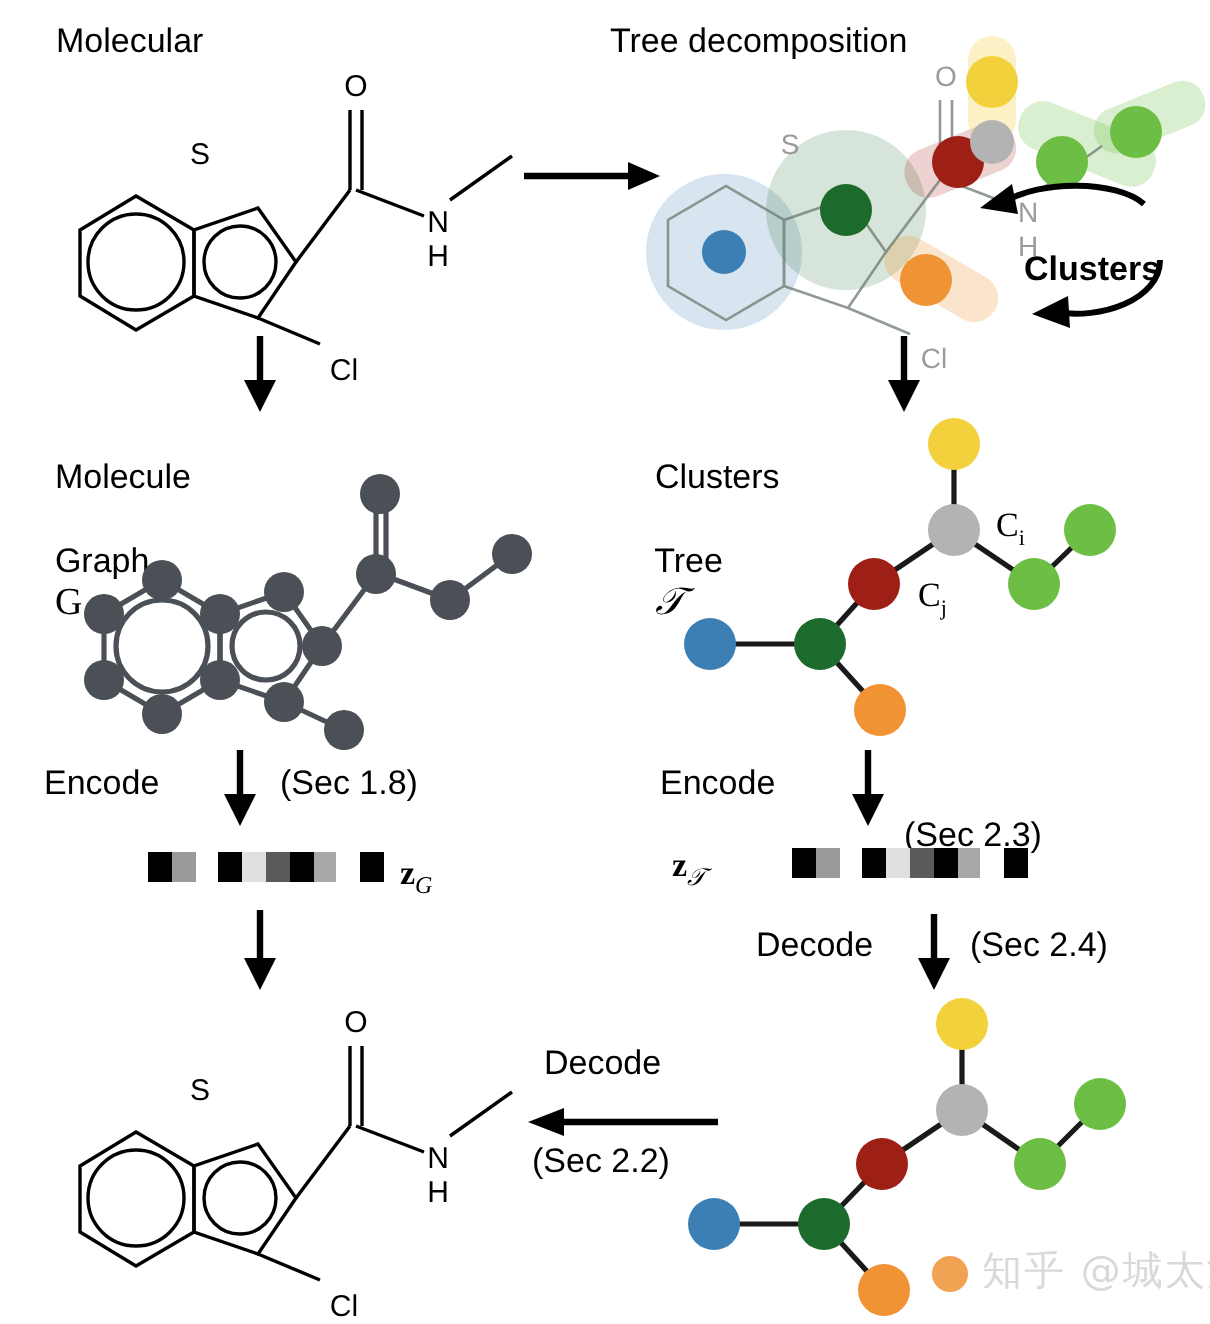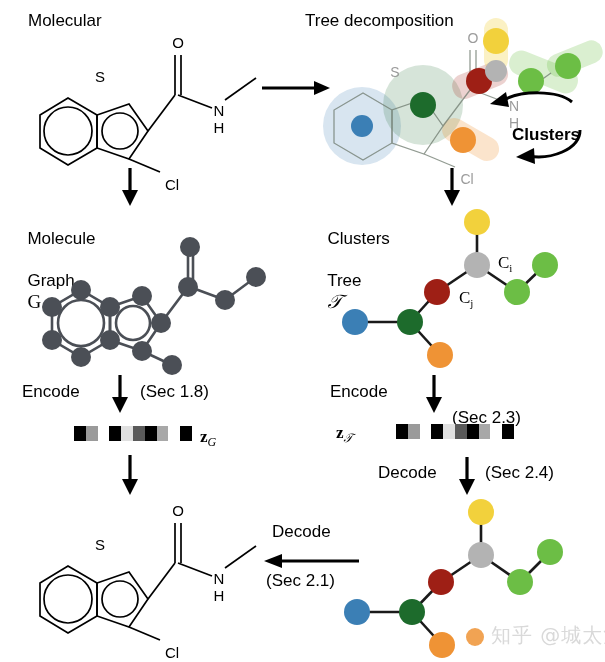--- a/index.html
+++ b/index.html
@@ -318,21 +318,21 @@
   </svg>
 </div>
 
 <div class="abs lbl" style="left:272px;top:521px;">Decode</div>
 <div class="abs" style="left:264px;top:552px;">
   <svg width="95" height="18" viewBox="0 0 95 18">
     <line x1="16" y1="9" x2="95" y2="9" stroke="#000" stroke-width="3.2"></line>
     <polygon points="18,2 0,9 18,16" fill="#000"></polygon>
   </svg>
 </div>
-<div class="abs lbl" style="left:266px;top:570px;">(Sec 2.1)</div>
+<div class="abs lbl" style="left:266px;top:570px;">(Sec 2.2)</div>
 
 <div class="abs" style="left:20px;top:488px;">
   <svg width="260" height="165" viewBox="0 0 260 165">
     <g fill="none" stroke="#000" stroke-width="1.7">
       <polygon points="20,95 20,128 48,145 77,128 77,95 48,78"></polygon>
       <circle cx="48" cy="111" r="24"></circle>
       <polygon points="77,95 77,128 109,139 128,111 109,84"></polygon>
       <circle cx="100" cy="111" r="18"></circle>
       <line x1="128" y1="111" x2="155" y2="75"></line>
       <line x1="155" y1="75" x2="155" y2="35"></line>

